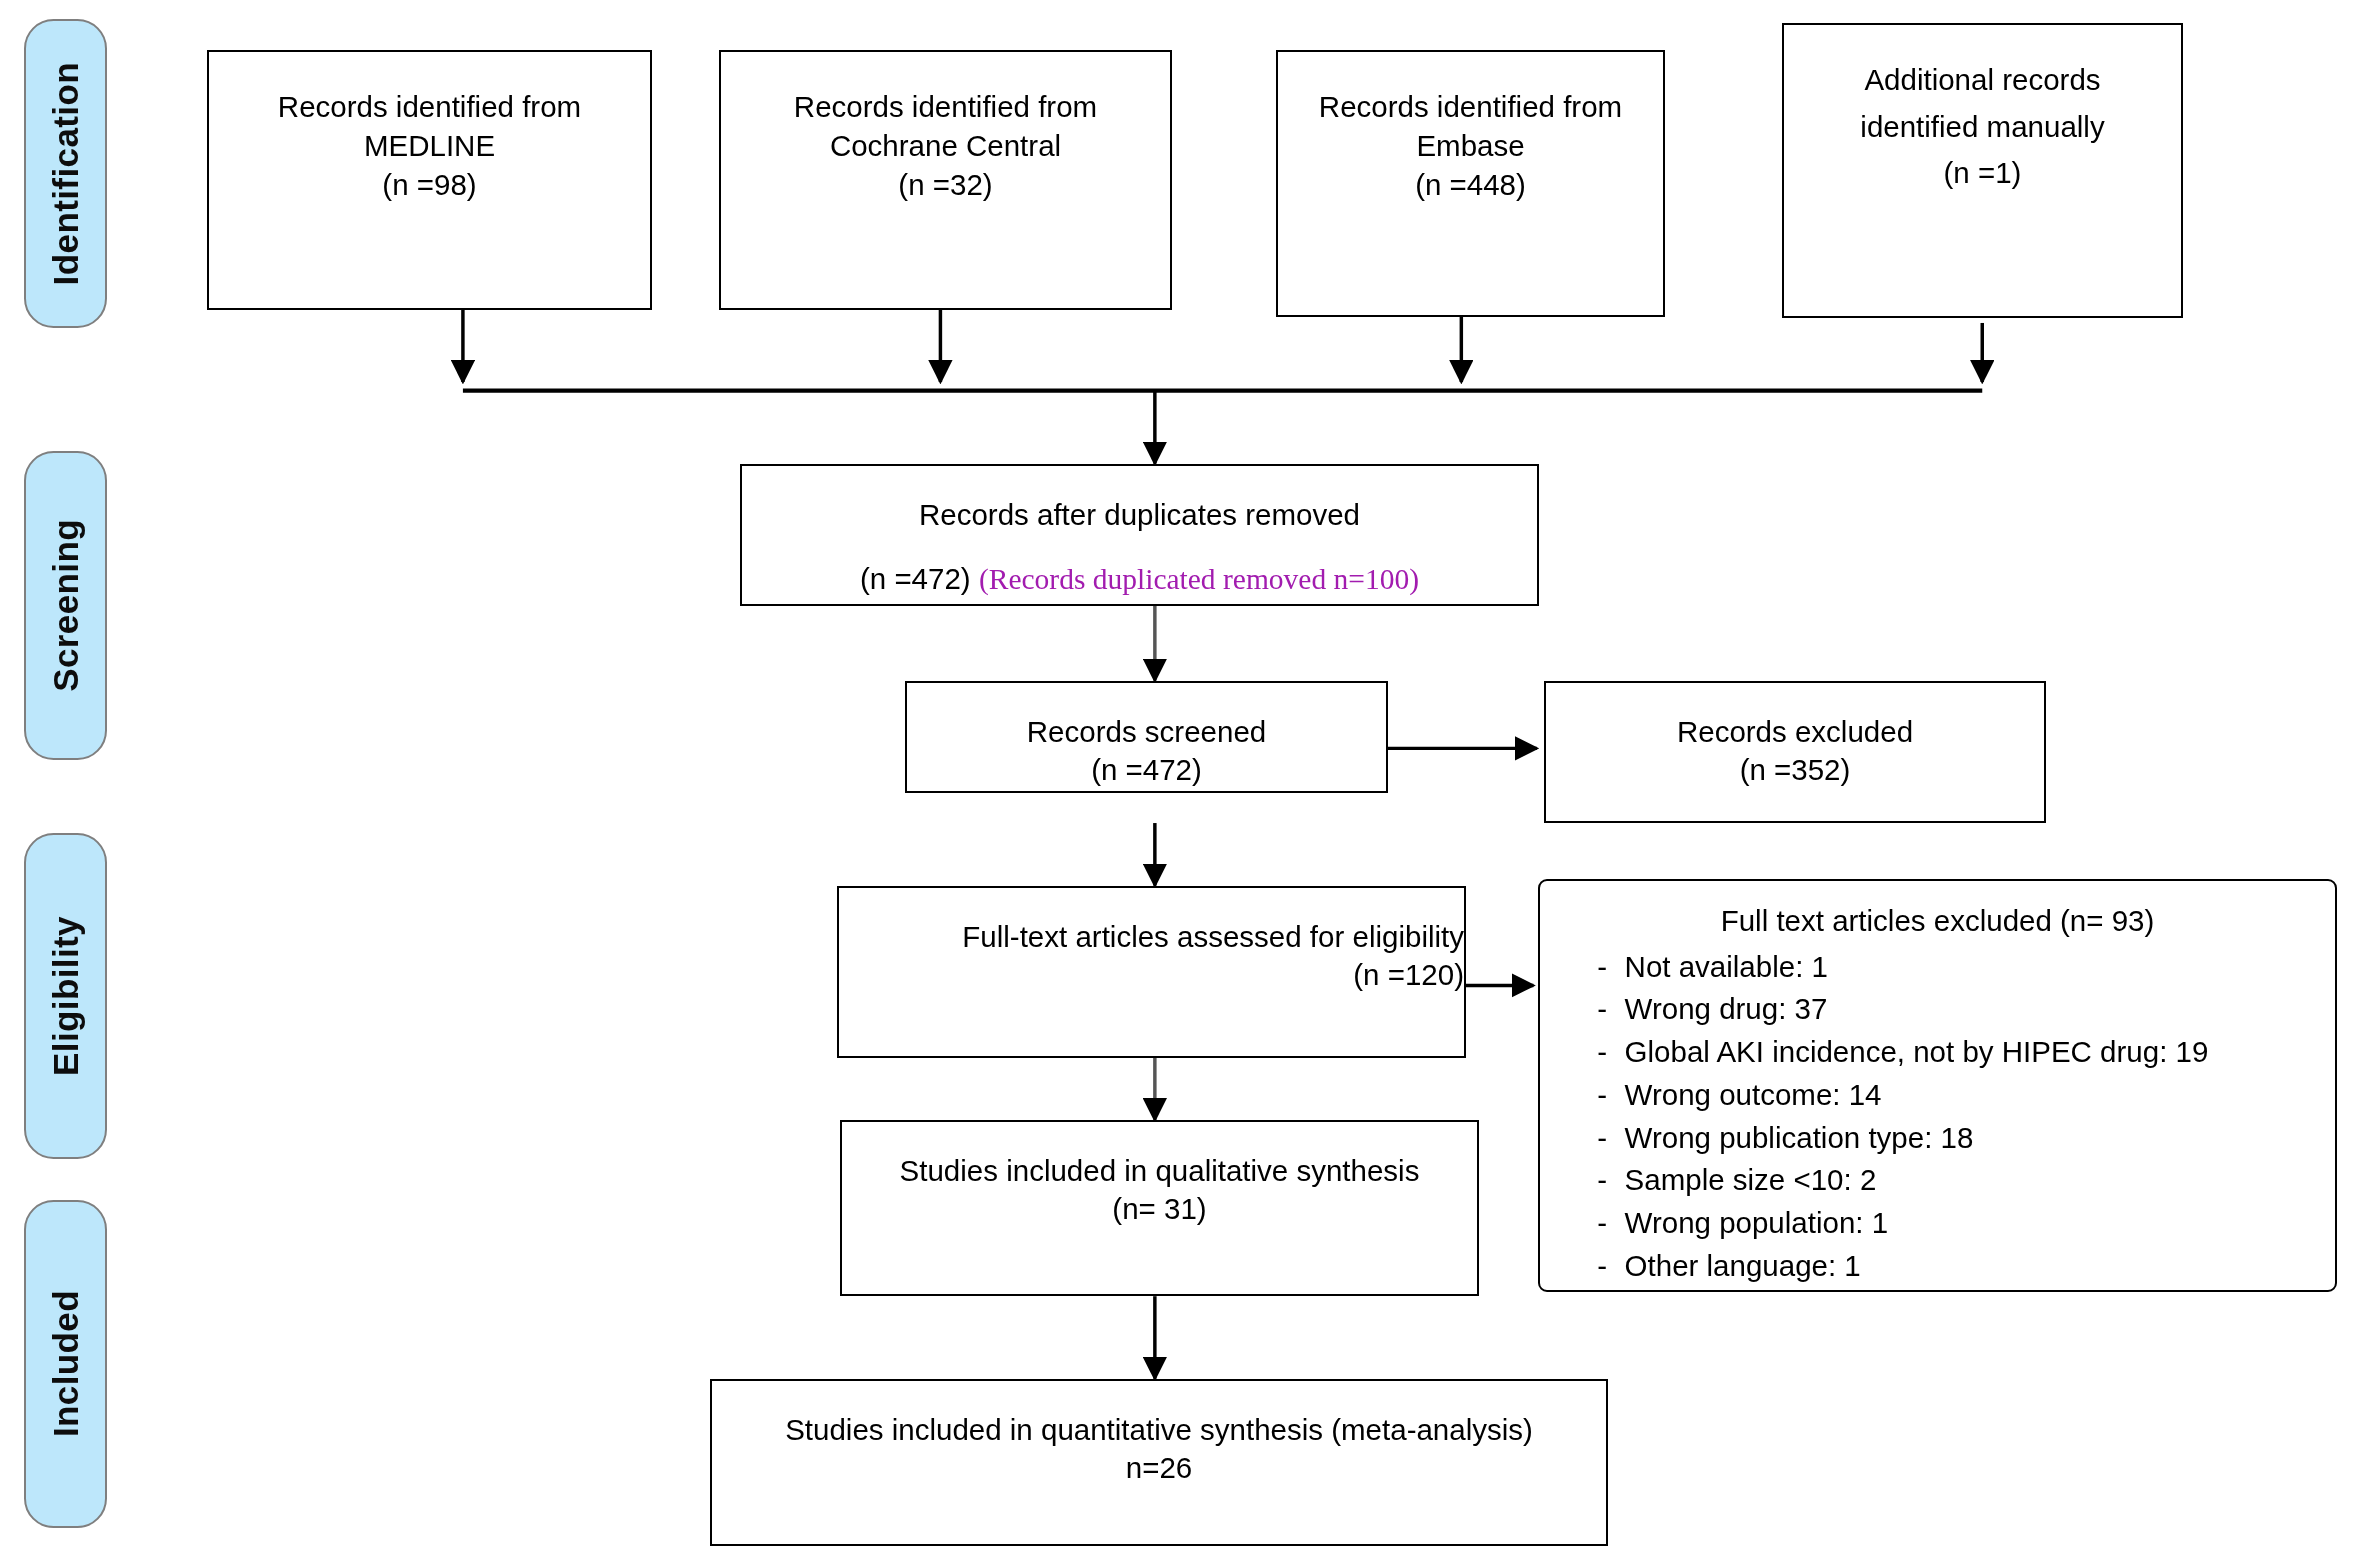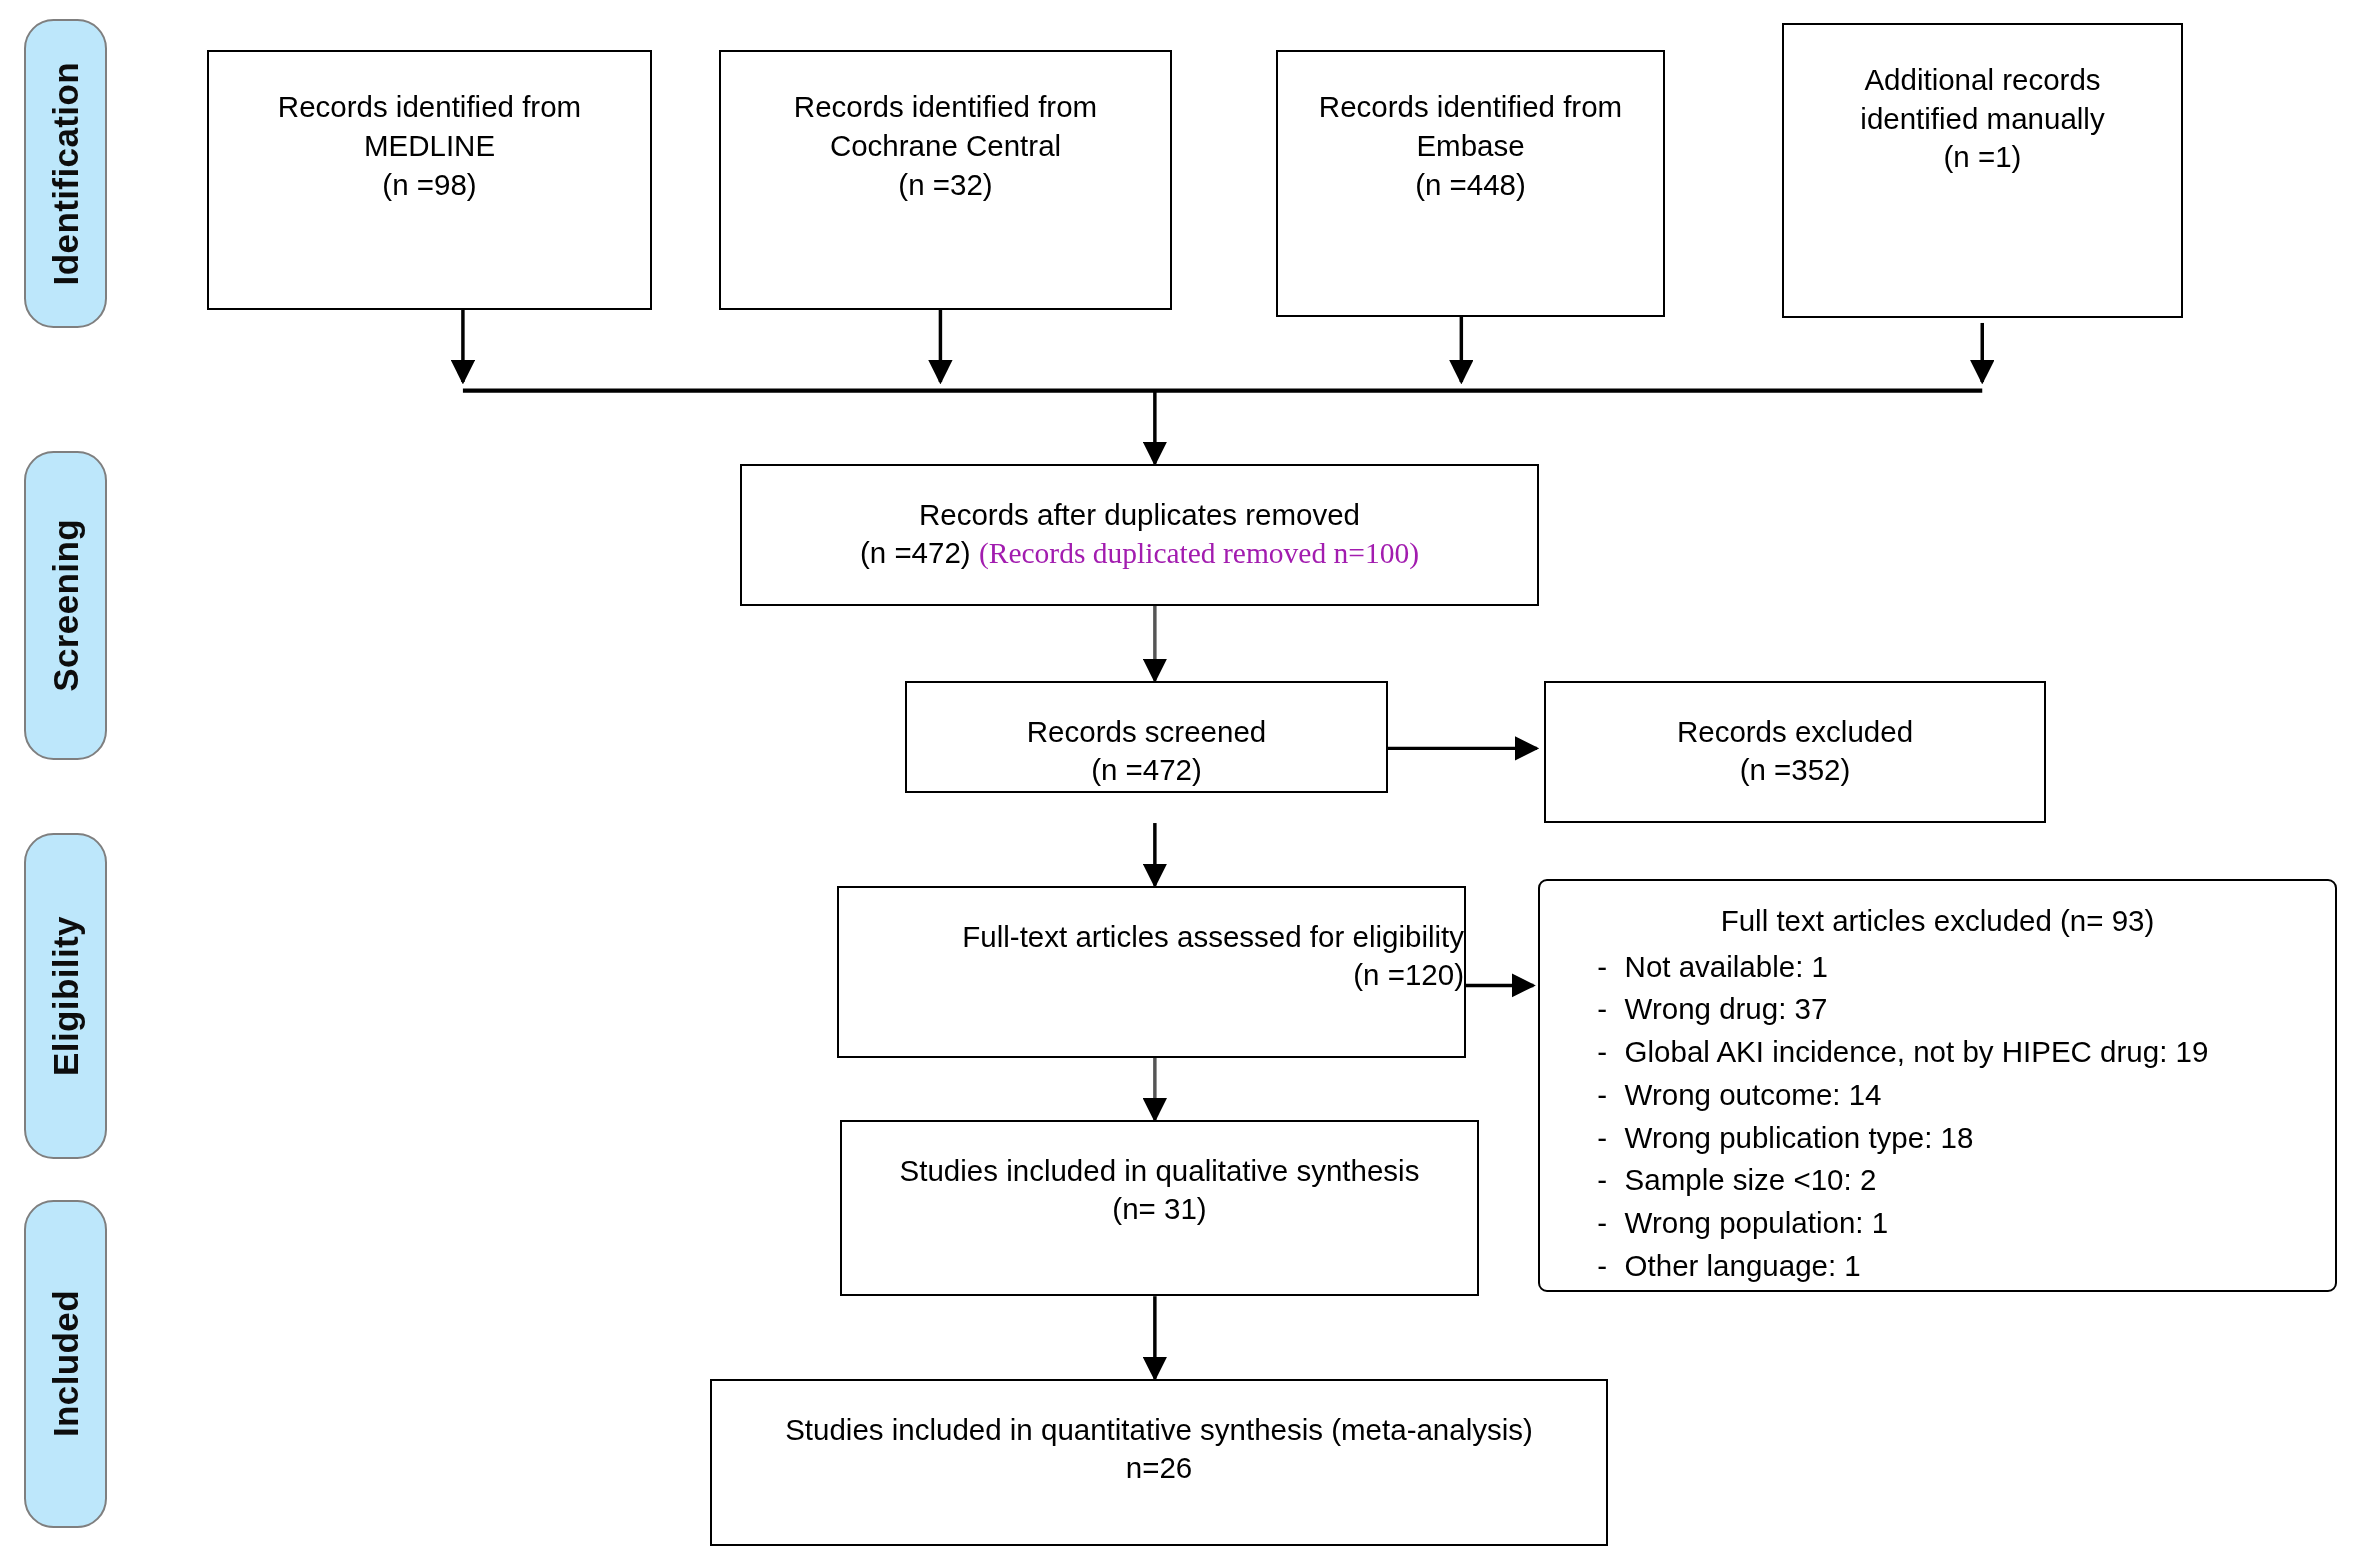--- a/index.html
+++ b/index.html
@@ -170,27 +170,27 @@
     <div class="line">Cochrane Central</div>
     <div class="line">(n =32)</div>
   </div>
 
   <div class="fbox pad-top-lg" style="left:1276px; top:50px; width:389px; height:267px;">
     <div class="line">Records identified from</div>
     <div class="line">Embase</div>
     <div class="line">(n =448)</div>
   </div>
 
-  <div class="fbox pad-top-lg" style="left:1782px; top:22.6px; width:401px; height:295px;">
+  <div class="fbox pad-top-lg" style="left:1782px; top:22.6px; width:401px; height:295px;gap:8px;">
     <div class="line">Additional records</div>
     <div class="line">identified manually</div>
     <div class="line">(n =1)</div>
   </div>
 
-  <div class="fbox pad-top-md" style="left:740px; top:464px; width:799px; height:142px;">
+  <div class="fbox pad-top-md" style="left:740px; top:464px; width:799px; height:142px;gap:26px;">
     <div class="line">Records after duplicates removed</div>
     <div class="line">
       <span>(n =472)</span>
       <span class="muted">(Records duplicated removed n=100)</span>
     </div>
   </div>
 
   <div class="fbox pad-top-md" style="left:905px; top:681px; width:483px; height:112px;">
     <div class="line">Records screened</div>
     <div class="line">(n =472)</div>

